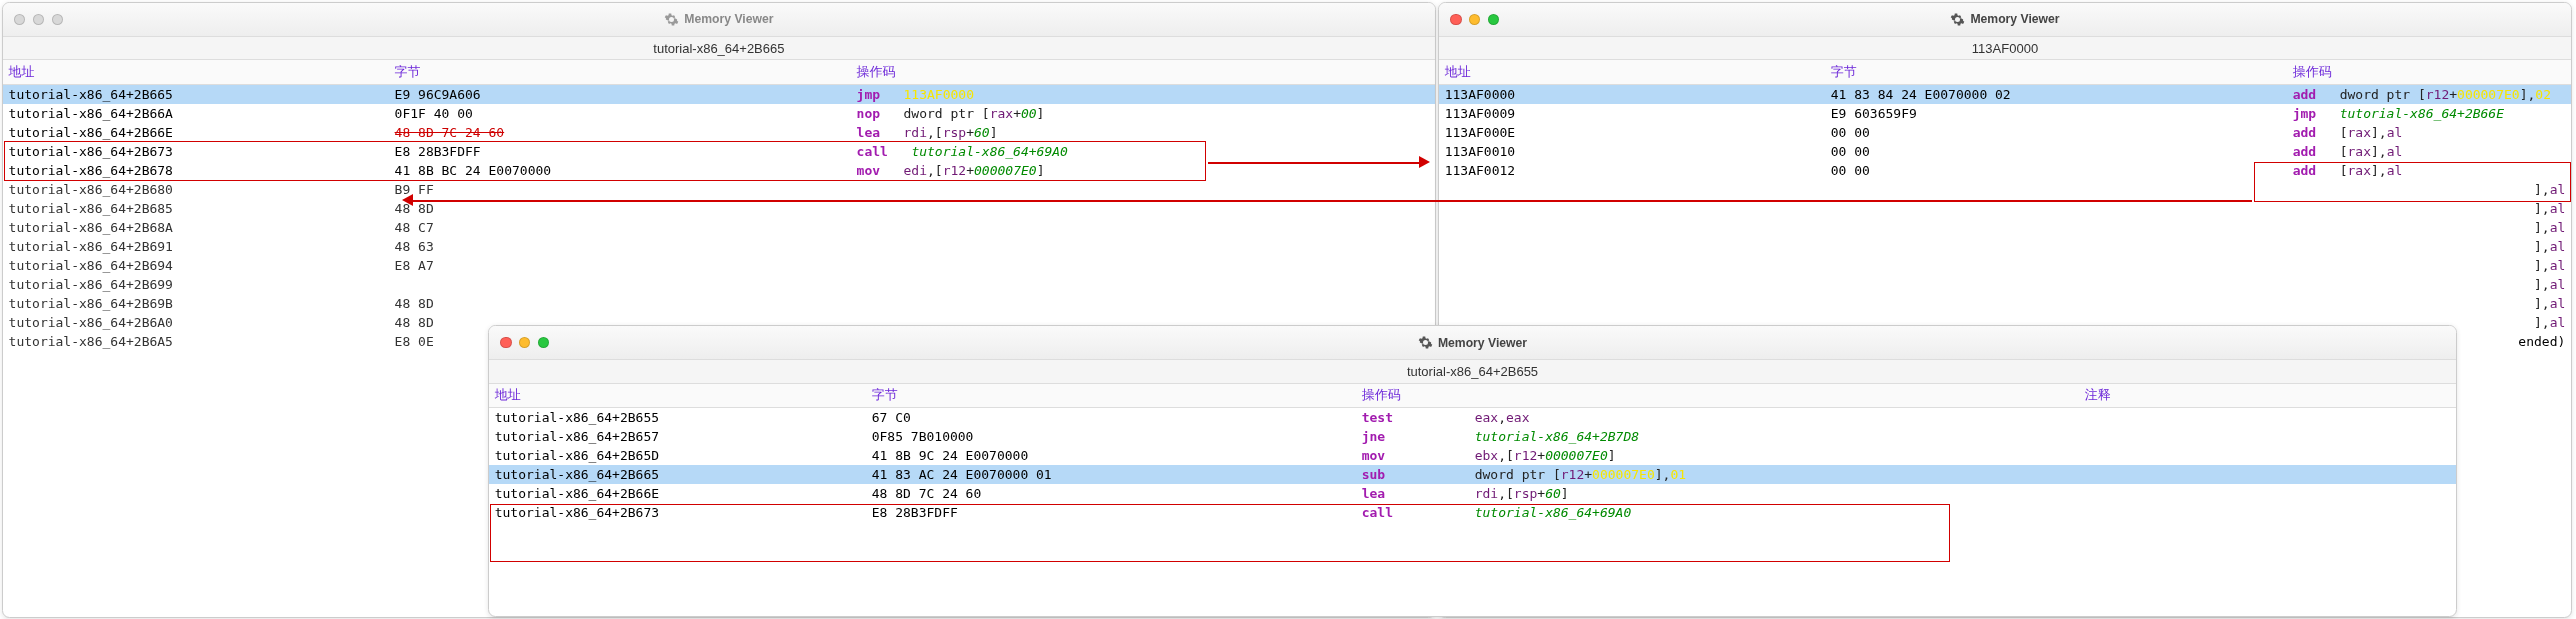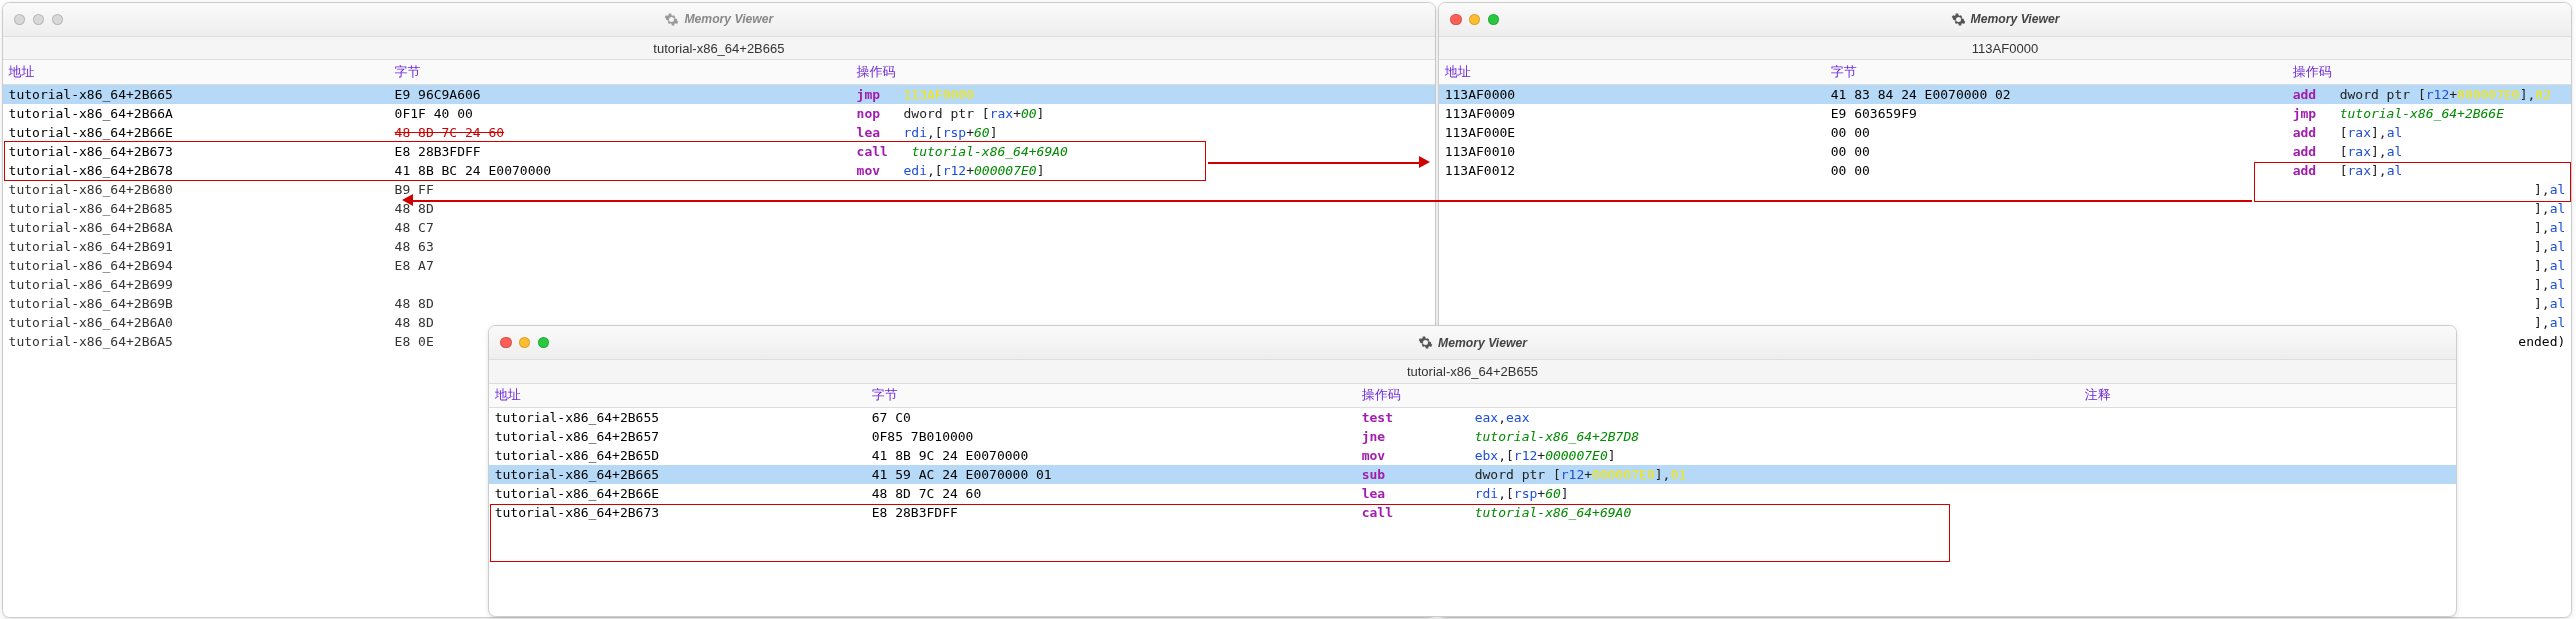--- a/index.html
+++ b/index.html
@@ -45,21 +45,20 @@
     position: absolute;
     left: 0; right: 0;
     text-align: center;
     font-weight: 600;
     color: #888;
     pointer-events: none;
     display: flex;
     align-items: center;
     justify-content: center;
     gap: 5px;
-    font-style: italic;
   }
   .titlebar.active .title { color:#444; }
   .gear {
     width: 15px; height: 15px; display:inline-block;
   }
   .subtitle {
     background:#f5f5f5;
     border-bottom:0.9px solid #ddd;
     text-align:center;
     font-size: 13px;
@@ -83,21 +82,21 @@
   .row {
     display:flex;
     line-height: 19px;
     height: 19px;
     font-family: "Menlo","Consolas",monospace;
   }
   .row > div { padding: 0 5.7px; }
   .row.sel { background:#b6d9f7; }
   .row.trunc { color:#333; }
   .op-mn { font-weight:bold; color:#a21caf; }
-  .t-red { color:#1d4ed8; }
+  .t-red { color:#701a75; }
   .t-green { color:#008a00;font-style:italic; }
   .t-yellow { color:#f7e600; }
   .t-dark { color:#222; }
   .struck { color:#c00; text-decoration: line-through; text-decoration-color:#d10000; }
   .redbox {
     position:absolute;
     border:1.9px solid #d10000;
     pointer-events:none;
   }
   .arrow-right {
@@ -358,21 +357,21 @@
       </div>
       <div class="row">
         <div class="col-addr">tutorial-x86_64+2B65D</div>
         <div class="col-bytes">41 8B 9C 24 E0070000</div>
         <div class="col-op"><span class="op-mn">mov</span></div>
         <div class="col-args"><span><span class="t-red">ebx</span><span class="t-dark">,[</span><span class="t-red">r12</span><span class="t-dark">+</span><span class="t-green">000007E0</span><span class="t-dark">]</span></span></div>
         <div class="col-note"></div>
       </div>
       <div class="row sel">
         <div class="col-addr">tutorial-x86_64+2B665</div>
-        <div class="col-bytes">41 59 AC 24 E0070000 01</div>
+        <div class="col-bytes">41 83 AC 24 E0070000 01</div>
         <div class="col-op"><span class="op-mn">sub</span></div>
         <div class="col-args"><span><span class="t-dark">dword ptr [</span><span class="t-red">r12</span><span class="t-dark">+</span><span class="t-yellow">000007E0</span><span class="t-dark">],</span><span class="t-yellow">01</span></span></div>
         <div class="col-note"></div>
       </div>
       <div class="row">
         <div class="col-addr">tutorial-x86_64+2B66E</div>
         <div class="col-bytes">48 8D 7C 24 60</div>
         <div class="col-op"><span class="op-mn">lea</span></div>
         <div class="col-args"><span><span class="t-red">rdi</span><span class="t-dark">,[</span><span class="t-red">rsp</span><span class="t-dark">+</span><span class="t-green">60</span><span class="t-dark">]</span></span></div>
         <div class="col-note"></div>

